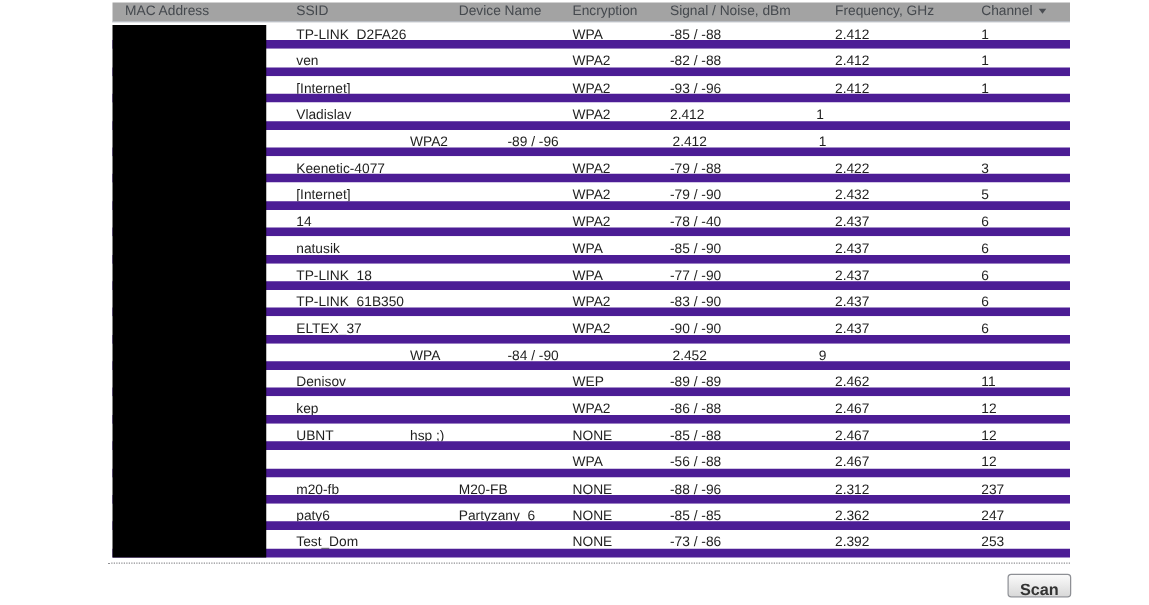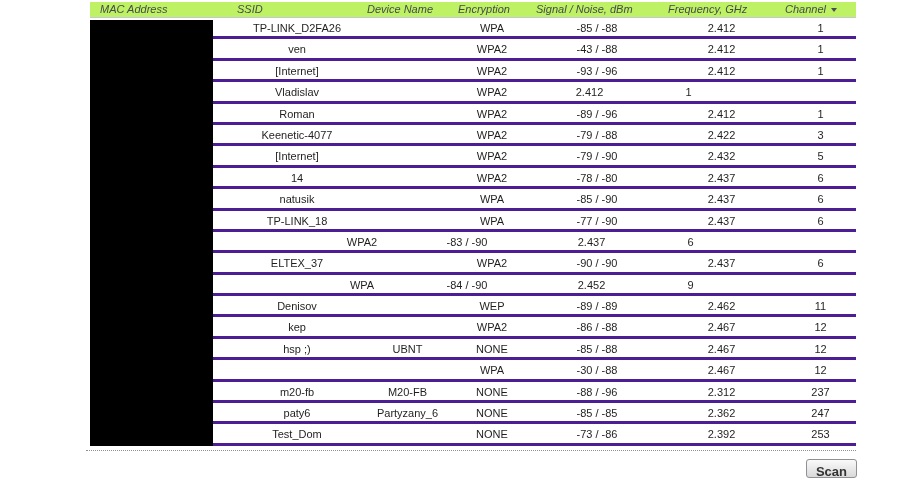--- a/index.html
+++ b/index.html
@@ -3,31 +3,30 @@
 <meta charset="utf-8">
 <style>
   html,body { margin:0; padding:0; }
   body {
     width:919px; height:484px; background:#ffffff; position:relative;
     font-family:"Liberation Sans", sans-serif; font-size:11px;
     overflow:hidden;
   }
   .survey { position:absolute; left:90px; top:2px; width:766px; }
   .thead {
-    display:flex; background:#bef264; border-bottom:1px solid #c3c9d1;
+    display:flex; background:#a3a3a3; border-bottom:1px solid #c3c9d1;
     height:15px;
-    font-style:italic;
   }
   .th {
     line-height:15px; padding-left:10px; box-sizing:border-box;
     color:#45494e; white-space:nowrap; overflow:hidden; cursor:pointer;
   }
   .tbody .row {
     display:flex; height:21.4px; box-sizing:border-box;
-    border-bottom:3px solid #4c1d95; background:#fff;text-align:center;
+    border-bottom:7px solid #4c1d95; background:#fff;
   }
   .td {
     line-height:20.4px; padding-left:10px; box-sizing:border-box;
     color:#1f1f1f; white-space:nowrap; overflow:hidden;
   }
   .c0{width:137px}.c1{width:130px}.c2{width:91px}.c3{width:78px}
   .c4{width:132px}.c5{width:117px}.c6{width:81px}
   .sort-arrow {
     display:inline-block; width:0; height:0;
     border-left:3px solid transparent; border-right:3px solid transparent;
@@ -73,21 +72,21 @@
     <div class="td c3">WPA</div>
     <div class="td c4">-85 / -88</div>
     <div class="td c5">2.412</div>
     <div class="td c6">1</div>
   </div>
       <div class="row">
     <div class="td c0"></div>
     <div class="td c1">ven</div>
     <div class="td c2"></div>
     <div class="td c3">WPA2</div>
-    <div class="td c4">-43 / -88</div>
+    <div class="td c4">-82 / -88</div>
     <div class="td c5">2.412</div>
     <div class="td c6">1</div>
   </div>
       <div class="row">
     <div class="td c0"></div>
     <div class="td c1">[Internet]</div>
     <div class="td c2"></div>
     <div class="td c3">WPA2</div>
     <div class="td c4">-93 / -96</div>
     <div class="td c5">2.412</div>
@@ -96,21 +95,20 @@
       <div class="row">
     <div class="td c0"></div>
     <div class="td c1">Vladislav</div>
     <div class="td c2"></div>
     <div class="td c3">WPA2</div>
     <div class="td c5">2.412</div>
     <div class="td c6">1</div>
   </div>
       <div class="row">
     <div class="td c0"></div>
-    <div class="td c1">Roman</div>
     <div class="td c2"></div>
     <div class="td c3">WPA2</div>
     <div class="td c4">-89 / -96</div>
     <div class="td c5">2.412</div>
     <div class="td c6">1</div>
   </div>
       <div class="row">
     <div class="td c0"></div>
     <div class="td c1">Keenetic-4077</div>
     <div class="td c2"></div>
@@ -126,21 +124,21 @@
     <div class="td c3">WPA2</div>
     <div class="td c4">-79 / -90</div>
     <div class="td c5">2.432</div>
     <div class="td c6">5</div>
   </div>
       <div class="row">
     <div class="td c0"></div>
     <div class="td c1">14</div>
     <div class="td c2"></div>
     <div class="td c3">WPA2</div>
-    <div class="td c4">-78 / -80</div>
+    <div class="td c4">-78 / -40</div>
     <div class="td c5">2.437</div>
     <div class="td c6">6</div>
   </div>
       <div class="row">
     <div class="td c0"></div>
     <div class="td c1">natusik</div>
     <div class="td c2"></div>
     <div class="td c3">WPA</div>
     <div class="td c4">-85 / -90</div>
     <div class="td c5">2.437</div>
@@ -150,20 +148,21 @@
     <div class="td c0"></div>
     <div class="td c1">TP-LINK_18</div>
     <div class="td c2"></div>
     <div class="td c3">WPA</div>
     <div class="td c4">-77 / -90</div>
     <div class="td c5">2.437</div>
     <div class="td c6">6</div>
   </div>
       <div class="row">
     <div class="td c0"></div>
+    <div class="td c1">TP-LINK_61B350</div>
     <div class="td c2"></div>
     <div class="td c3">WPA2</div>
     <div class="td c4">-83 / -90</div>
     <div class="td c5">2.437</div>
     <div class="td c6">6</div>
   </div>
       <div class="row">
     <div class="td c0"></div>
     <div class="td c1">ELTEX_37</div>
     <div class="td c2"></div>
@@ -193,33 +192,33 @@
     <div class="td c0"></div>
     <div class="td c1">kep</div>
     <div class="td c2"></div>
     <div class="td c3">WPA2</div>
     <div class="td c4">-86 / -88</div>
     <div class="td c5">2.467</div>
     <div class="td c6">12</div>
   </div>
       <div class="row">
     <div class="td c0"></div>
+    <div class="td c2">UBNT</div>
     <div class="td c1">hsp ;)</div>
-    <div class="td c2">UBNT</div>
     <div class="td c3">NONE</div>
     <div class="td c4">-85 / -88</div>
     <div class="td c5">2.467</div>
     <div class="td c6">12</div>
   </div>
       <div class="row">
     <div class="td c0"></div>
     <div class="td c1"></div>
     <div class="td c2"></div>
     <div class="td c3">WPA</div>
-    <div class="td c4">-30 / -88</div>
+    <div class="td c4">-56 / -88</div>
     <div class="td c5">2.467</div>
     <div class="td c6">12</div>
   </div>
       <div class="row">
     <div class="td c0"></div>
     <div class="td c1">m20-fb</div>
     <div class="td c2">M20-FB</div>
     <div class="td c3">NONE</div>
     <div class="td c4">-88 / -96</div>
     <div class="td c5">2.312</div>

